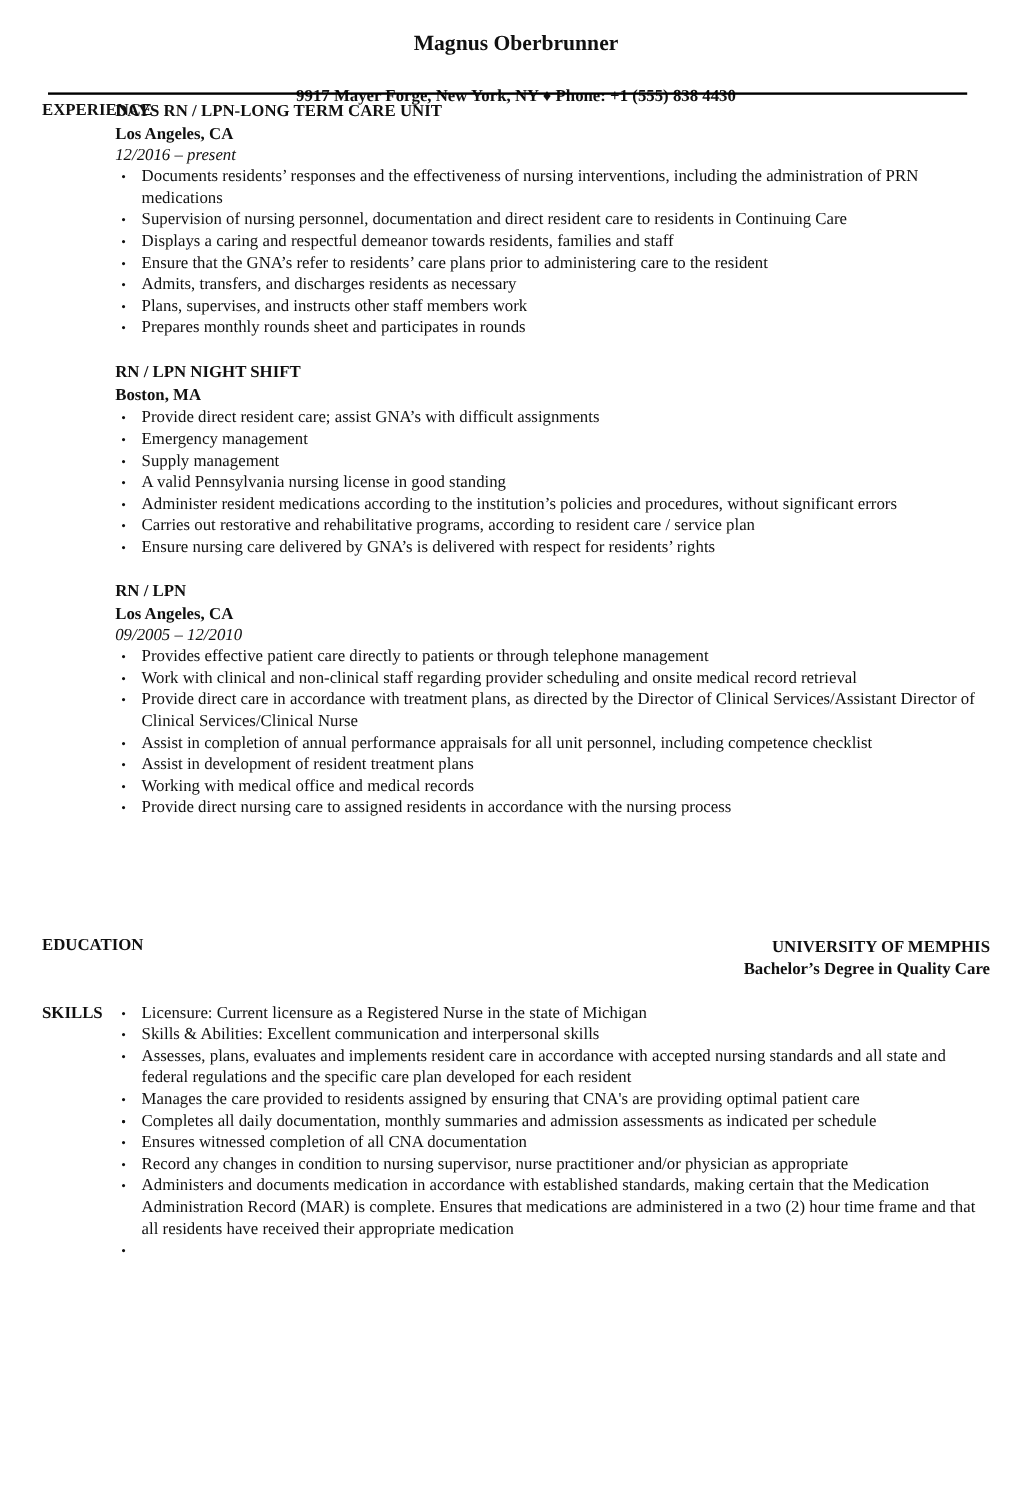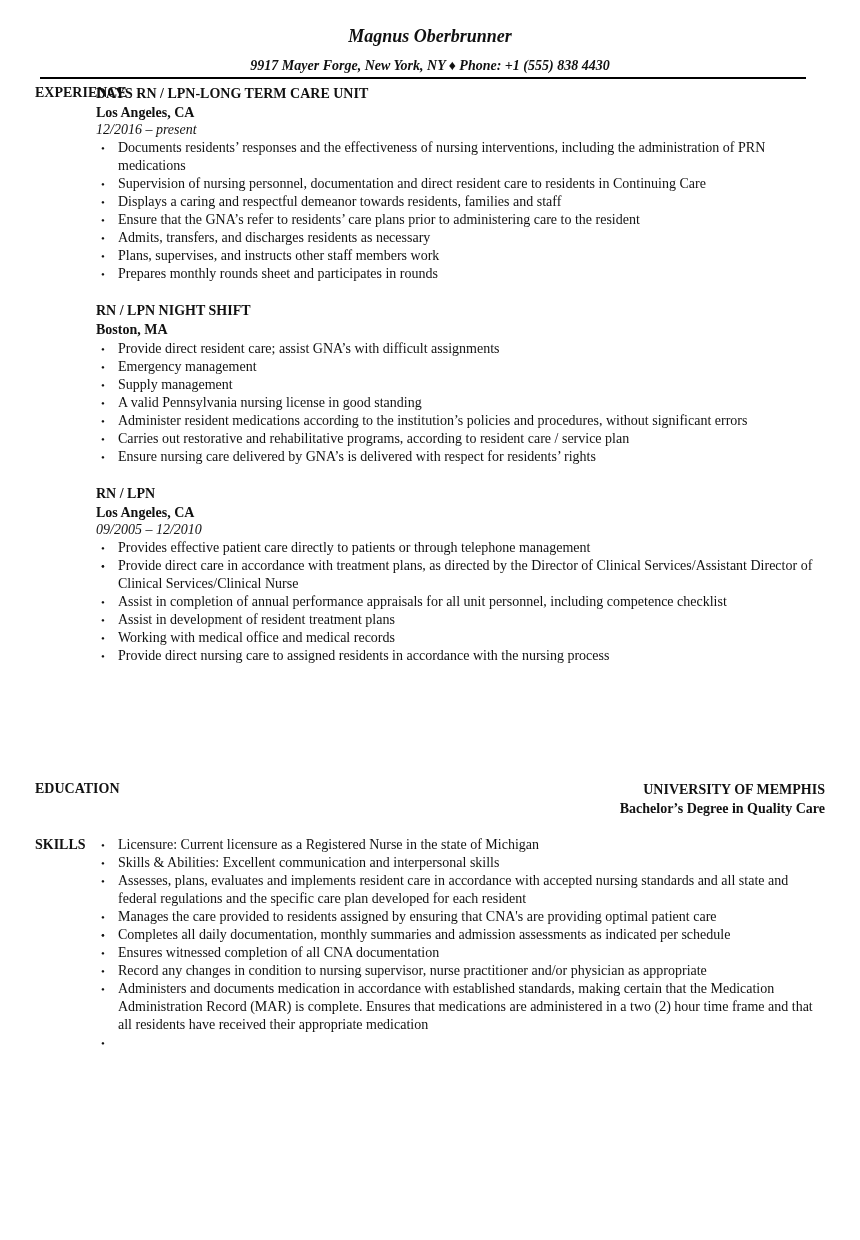--- a/index.html
+++ b/index.html
@@ -1,23 +1,23 @@
 <!DOCTYPE html>
 <html><head>
   <meta charset="utf-8">
   <style>
     html, body { margin: 0; padding: 0; background: #ffffff; }
     body {
       width: 860px; height: 1240px; position: relative; overflow: hidden;
       font-family: "Liberation Serif", "DejaVu Serif", serif;
       color: #111111; font-size: 14px; line-height: 18px;
     }
-    .header { position: absolute; left: 0; top: 24px; width: 860px; text-align: center; font-style: italic; }
+    .header { position: absolute; left: 0; top: 24px; width: 860px; text-align: center; }
     .name { font-weight: bold; font-size: 18px; line-height: 24px; height: 24px; }
-    .contact { font-weight: bold; font-size: 14px; line-height: 18px; margin-top: 9px; }
+    .contact { font-weight: bold; font-size: 14px; line-height: 18px; margin-top: 24px; }
     .rule { position: absolute; left: 40px; top: 77px; width: 766px; height: 2px; background: #000; }
     .section { position: absolute; left: 35px; width: 790px; }
     .section-label { position: absolute; left: 0; top: 0; font-weight: bold; font-size: 14px; line-height: 18px; }
     .section-body { margin-left: 61px; }
     .job { margin-bottom: 18px; }
     .job-title { font-weight: bold; font-size: 14px; line-height: 20px; text-transform: uppercase; }
     .job-loc { font-weight: bold; font-size: 14px; line-height: 18px; }
     .job-date { font-size: 14px; line-height: 16px; font-style: italic; }
     ul { list-style: none; margin: 1px 0 0 0; padding: 0; }
     li { position: relative; padding-left: 22px; line-height: 18px; font-size: 14px; }
@@ -66,21 +66,21 @@
           <li><span class="bullet">•</span><span>Ensure nursing care delivered by GNA’s is delivered with respect for residents’ rights</span></li>
         </ul>
     </div>
 
     <div class="job">
       <div class="job-title">RN / LPN</div>
       <div class="job-loc">Los Angeles, CA</div>
       <div class="job-date">09/2005 – 12/2010</div>
       <ul>
           <li><span class="bullet">•</span><span>Provides effective patient care directly to patients or through telephone management</span></li>
-          <li><span class="bullet">•</span></li>
+          <li><span class="bullet">•</span><span>Work with clinical and non-clinical staff regarding provider scheduling and onsite medical record retrieval</span></li>
           <li><span class="bullet">•</span><span>Provide direct care in accordance with treatment plans, as directed by the Director of Clinical Services/Assistant Director of Clinical Services/Clinical Nurse</span></li>
           <li><span class="bullet">•</span><span>Assist in completion of annual performance appraisals for all unit personnel, including competence checklist</span></li>
           <li><span class="bullet">•</span><span>Assist in development of resident treatment plans</span></li>
           <li><span class="bullet">•</span><span>Working with medical office and medical records</span></li>
           <li><span class="bullet">•</span><span>Provide direct nursing care to assigned residents in accordance with the nursing process</span></li>
         </ul>
     </div>
   </div>
 </div>
 

